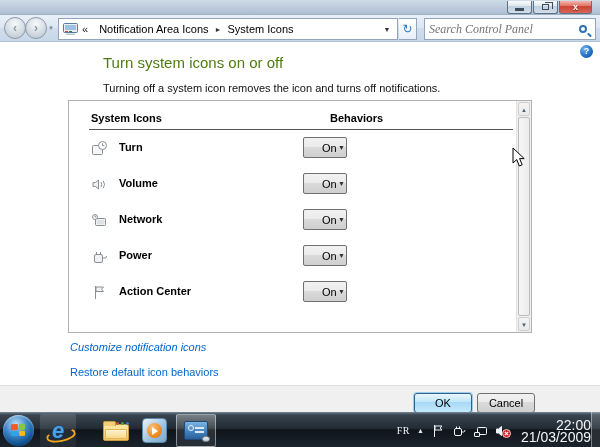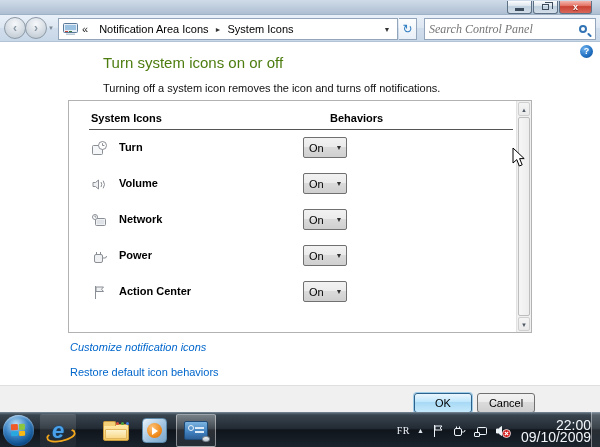--- a/index.html
+++ b/index.html
@@ -67,21 +67,21 @@
   .panel-header.behaviors { left:227px;padding-left:34px; }
   .header-rule { position:absolute; left:20px; right:18px; top:28px; border-bottom:1px solid #555; }
   .rows { position:absolute; left:0; top:29px; right:15px; }
   .sys-row { position:relative; height:36px; }
   .row-icon { position:absolute; left:22px; top:10px; width:17px; height:17px; }
   .row-label { position:absolute; left:50px; top:11px; font-weight:bold; }
   .combo { position:absolute; left:234px; top:7px; width:44px; height:21px;
     border:1px solid #707070; border-radius:2px;
     background:linear-gradient(#f2f2f2,#ebebeb 45%,#dbdbdb 46%,#cfcfcf);
     display:flex; align-items:center; }
-  .combo-value { flex:1; padding-left:5px; font-size:11px; }
+  .combo-value { flex:1; padding-left:18px; font-size:11px; }
   .combo-arrow { width:14px; text-align:center; font-size:7px; color:#333; }
 
   .v-scrollbar { position:absolute; top:0; right:0; bottom:0; width:15px; background:#f0f0f0;
     border-left:1px solid #e2e2e2; }
   .sb-arrow { position:absolute; left:1px; right:1px; height:14px; text-align:center;
     font-size:6px; color:#505a66; line-height:14px;
     background:linear-gradient(#f4f4f4,#eaeaea); border:1px solid #cfcfcf; border-radius:2px; }
   .sb-arrow.up { top:1px; }
   .sb-arrow.down { bottom:1px; }
   .sb-thumb { position:absolute; left:1px; right:1px; top:16px; bottom:16px;
@@ -359,21 +359,21 @@
         <rect x="4.5" y="3.5" width="9" height="7" rx="1" fill="none" stroke="#eef3f8"></rect>
         <rect x="1.5" y="8.5" width="5" height="4" rx="0.5" fill="#1b242d" stroke="#eef3f8"></rect>
       </svg>
       <svg class="tray-svg" width="16" height="14" viewBox="0 0 16 14">
         <path d="M1.5 5 H3.5 L6.5 2.5 V11.5 L3.5 9 H1.5 Z" fill="#eef3f8" stroke="#eef3f8"></path>
         <circle cx="11.5" cy="9.5" r="4" fill="#d51c1c" stroke="#fff" stroke-width="0.8"></circle>
         <path d="M9.8 7.8 L13.2 11.2 M13.2 7.8 L9.8 11.2" stroke="#fff" stroke-width="1.2"></path>
       </svg>
       <div class="tray-clock">
         <div>22:00</div>
-        <div>09/10/2009</div>
+        <div>21/03/2009</div>
       </div>
     </div>
   </div>
   <div class="show-desktop"></div>
 
   <svg class="cursor" width="14" height="21" viewBox="0 0 14 21">
     <path d="M1 1 L1 16 L4.8 12.6 L7.3 19 L10.2 17.8 L7.6 11.6 L12.2 11.6 Z" fill="#fff" stroke="#000" stroke-width="1"></path>
   </svg>
 
 </div>

